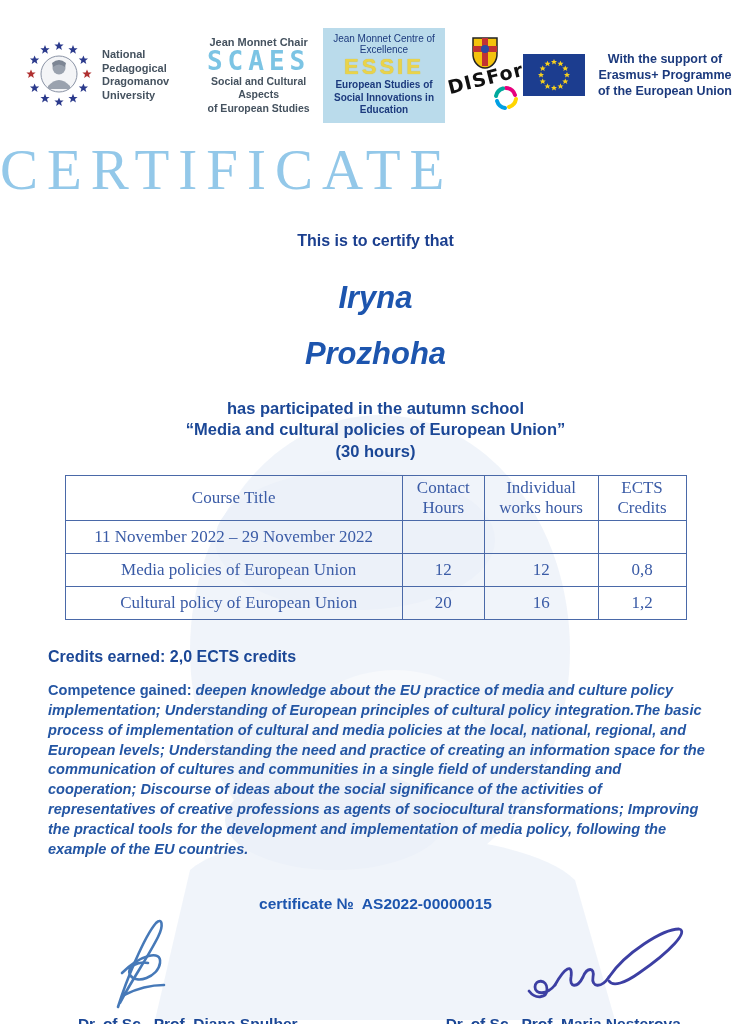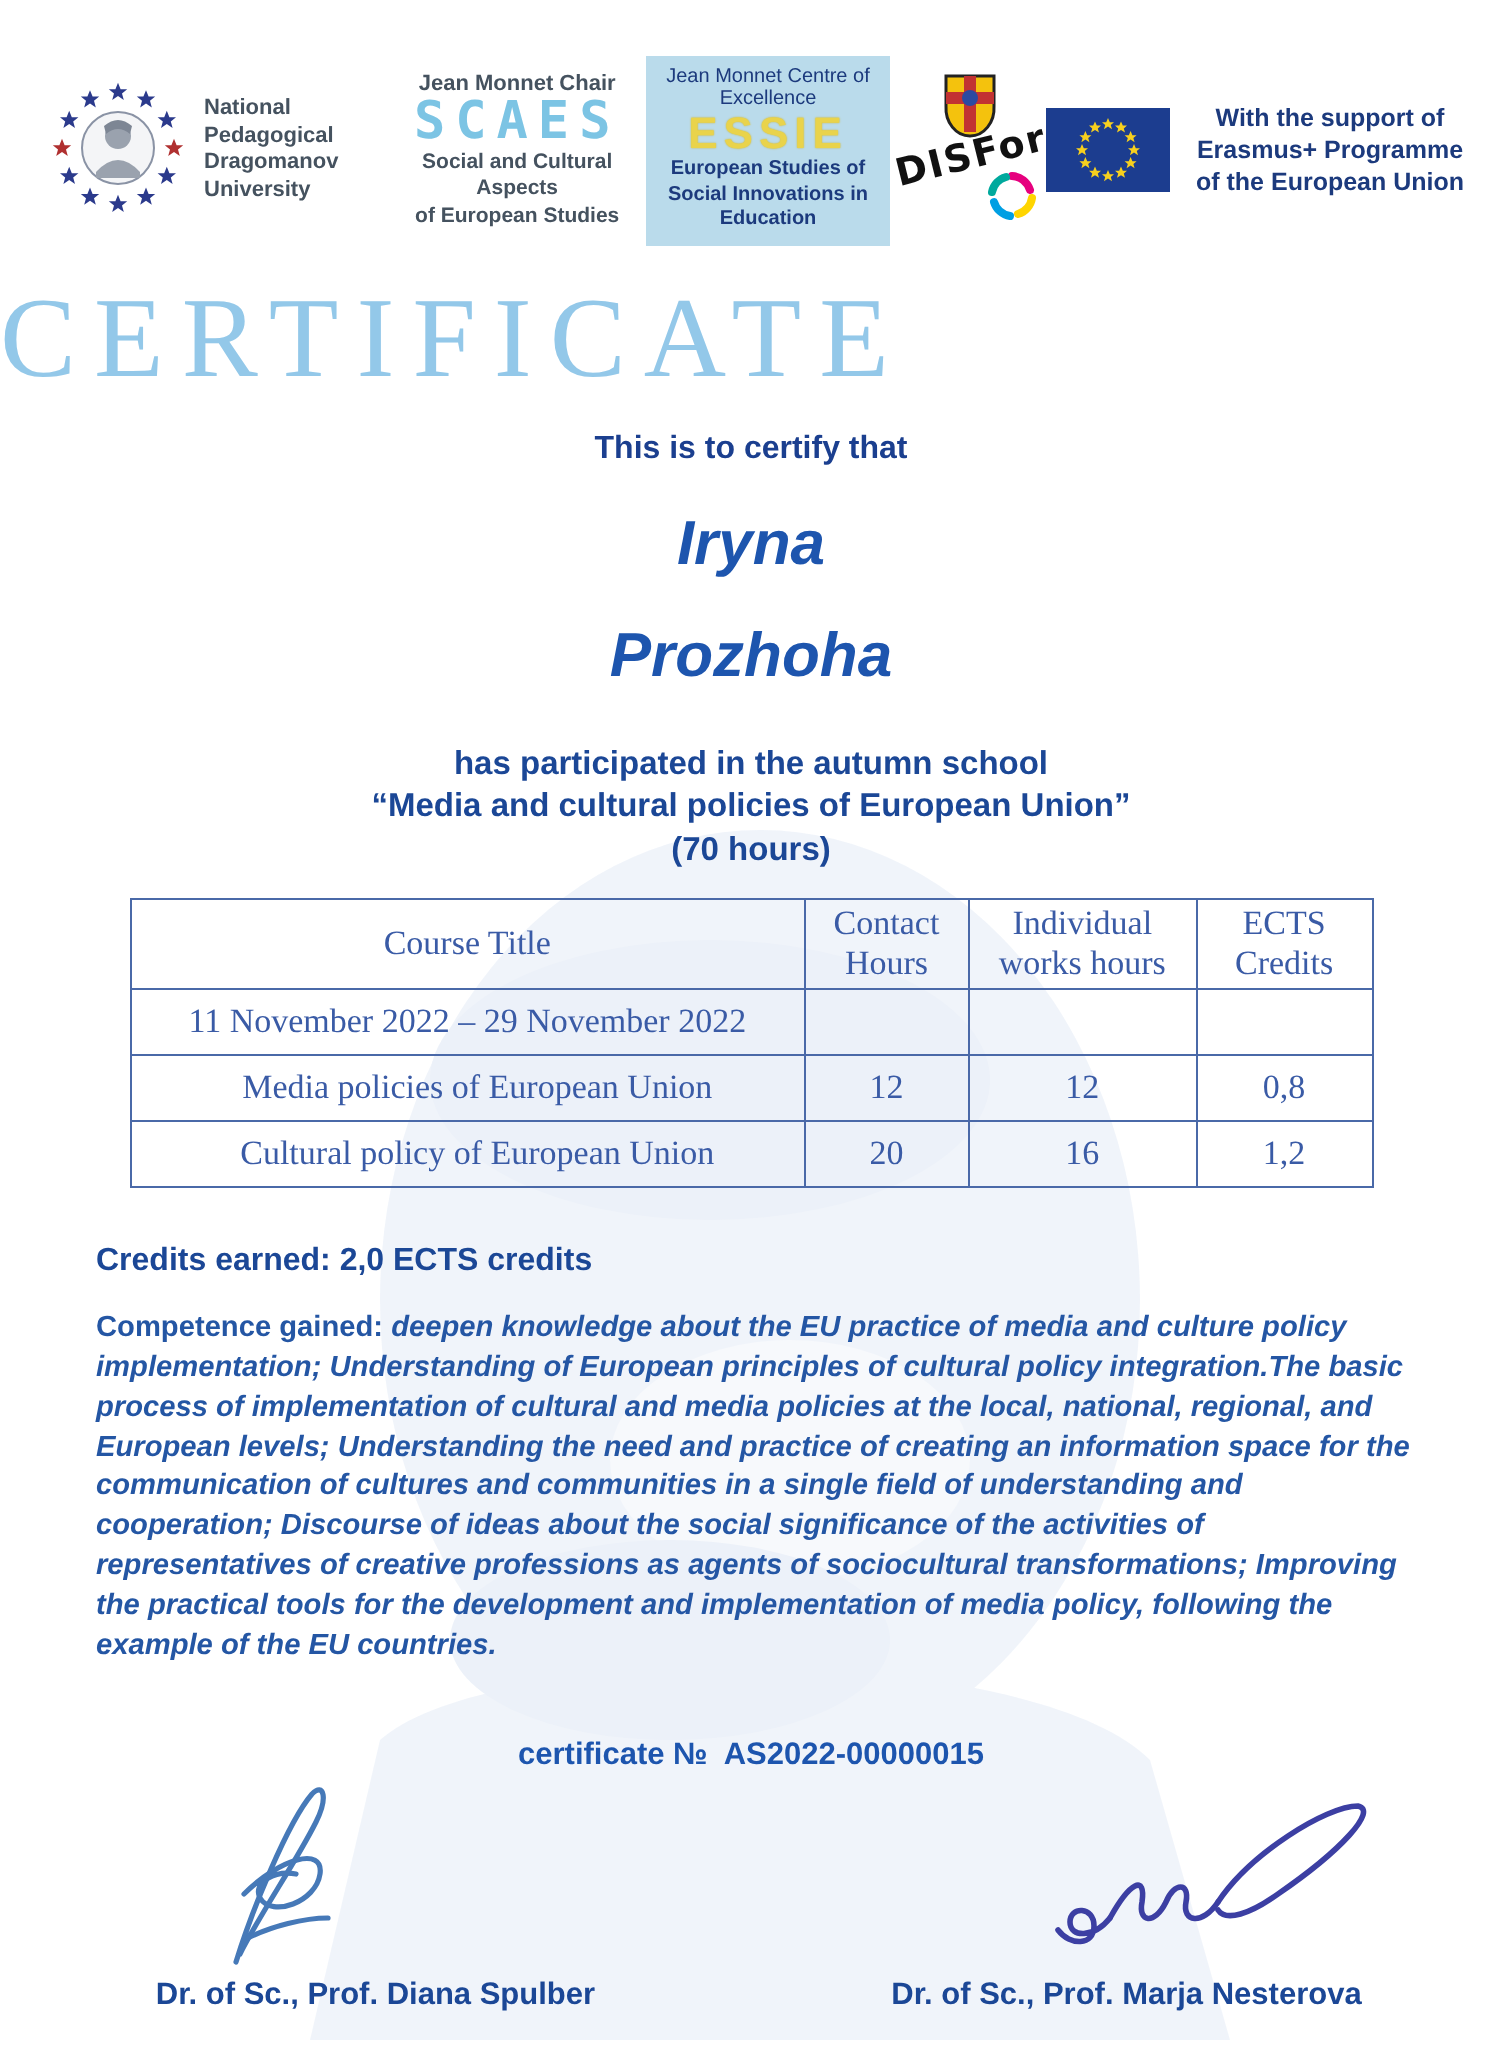--- a/index.html
+++ b/index.html
@@ -36,23 +36,23 @@
   .disfor-swirl { position: absolute; left: 48px; top: 48px; }
   .logo-eu { display: flex; align-items: center; gap: 10px; }
   .eu-support { width: 140px; font-size: 12.5px; font-weight: bold; color: #1c3a7d; line-height: 1.3; text-align: center; }
 
   
   .title { margin-top: 14px; text-align: left;
     font-family: "Liberation Serif", serif; font-weight: normal;
     font-size: 57px; letter-spacing: 9px; color: #93c8e9; position: relative; z-index: 2; }
 
   
-  .certify { margin-top: 14px; text-align: center; font-size: 16px; font-weight: bold; color: #1b3f8f; }
+  .certify { margin-top: 30px; text-align: center; font-size: 16px; font-weight: bold; color: #1b3f8f; }
   .name { text-align: center; font-size: 31px; font-weight: bold; font-style: italic; color: #1d55ae; }
-  .name.first { margin-top: 20px; }
+  .name.first { margin-top: 30px; }
   .name.last  { margin-top: 20px; }
 
   
   .event { margin-top: 26px; text-align: center; font-size: 16.5px; font-weight: bold; color: #1b4796; line-height: 1.32; }
 
   
   .course-table { margin: 12px auto 12px auto; border-collapse: collapse; width: 622px;
     font-family: "Liberation Serif", serif; color: #3a5ba6; font-size: 17px; position: relative; z-index: 2; background: transparent; }
   .course-table th, .course-table td { border: 1.5px solid #4a69a8; font-weight: normal; }
   .course-table th { height: 45px; text-align: center; line-height: 1.15; }
@@ -191,21 +191,21 @@
   <div class="title">CERTIFICATE</div>
 
   <div class="certify">This is to certify that</div>
 
   <div class="name first">Iryna</div>
   <div class="name last">Prozhoha</div>
 
   <div class="event">
     <div>has participated in the autumn school</div>
     <div>“Media and cultural policies of European Union”</div>
-    <div>(70 hours)</div>
+    <div>(30 hours)</div>
   </div>
 
   <table class="course-table">
     <thead>
       <tr>
         <th class="col-title">
           <div>Course Title</div>
         </th>
         <th class="col-contact">
           <div>Contact</div>

